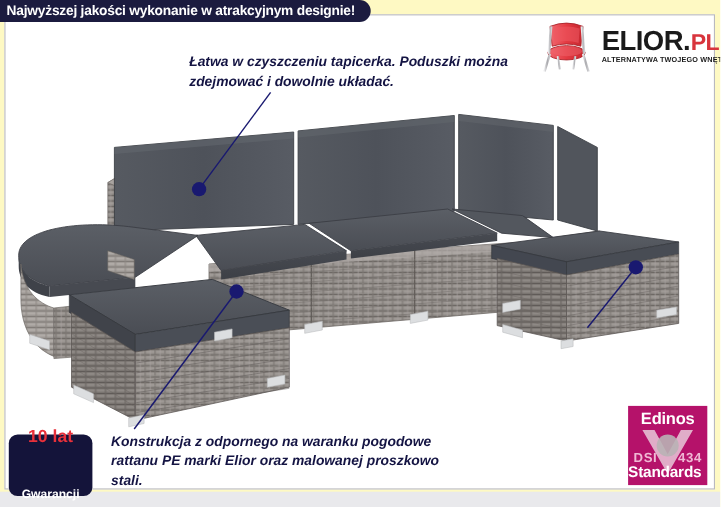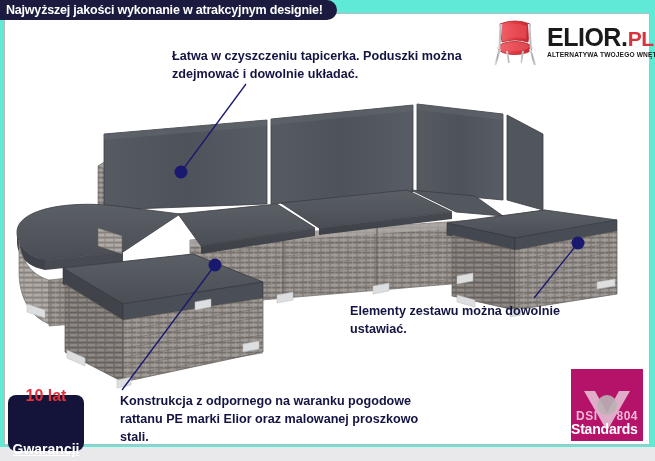--- a/index.html
+++ b/index.html
@@ -2,21 +2,21 @@
 <html><head>
 <meta charset="utf-8">
 <style>
   html,body{margin:0;padding:0;background:#ffffff;}
   body{font-family:"Liberation Sans","DejaVu Sans",sans-serif;}
 
   #page{
     position:relative;
     width:655px;height:461px;
     overflow:hidden;
-    background:#5eead4;
+    background:#fef9c3;
   }
 
   
   #frame{
     position:absolute;left:4px;top:13px;width:646px;height:432px;
     border:1px solid #b9b9bf;
     box-sizing:border-box;
     background:#ffffff;
   }
   #bottomstrip{
@@ -61,41 +61,42 @@
   }
 
   
   .callout{
     position:absolute;
     color:#141443;
     font-size:12.6px;
     font-weight:bold;
     line-height:1.42;
     z-index:25;
+    font-style:italic;
   }
   #callout-1{left:172px;top:48px;width:300px;}
   #callout-2{left:350px;top:303px;width:250px;}
-  #callout-3{left:120px;top:393px;width:310px;}
+  #callout-3{left:101px;top:393px;width:310px;}
 
   
   #photo{position:absolute;left:5px;top:14px;width:644px;height:430px;z-index:10;}
 
   
   #leaders{position:absolute;left:0;top:0;width:655px;height:461px;z-index:28;pointer-events:none;}
 
   
   #warranty{
     position:absolute;left:8px;top:395px;width:76px;height:56px;
     background:#14143a;border-radius:8px;
     display:flex;flex-direction:column;align-items:center;justify-content:center;
     z-index:35;
     gap:37px;
   }
   #warranty .w-top{color:#e8303a;font-size:16px;font-weight:bold;line-height:1.05;}
-  #warranty .w-bot{color:#ffffff;font-size:14px;font-weight:bold;line-height:1.1;text-decoration:underline;}
+  #warranty .w-bot{color:#ffffff;font-size:11px;font-weight:bold;line-height:1.1;}
 
   
   #edinos{
     position:absolute;left:571px;top:369px;width:72px;height:72px;
     background:#b5126a;
     z-index:35;
     overflow:hidden;
   }
   #edinos .e-top{
     position:absolute;left:0;top:3px;width:100%;text-align:center;
@@ -362,31 +363,31 @@
       <div class="logo-main">
         <span class="logo-elior">ELIOR</span>
         <span class="logo-dot">.</span>
         <span class="logo-pl">PL</span>
       </div>
       <div class="logo-sub">ALTERNATYWA TWOJEGO WNĘTRZA</div>
     </div>
   </div>
 
   <div class="callout" id="callout-1">Łatwa w czyszczeniu tapicerka. Poduszki można zdejmować i dowolnie układać.</div>
-  <div class="callout" id="callout-2">Elementy zestawu można dowolnie ustawiać.</div>
   <div class="callout" id="callout-3">Konstrukcja z odpornego na waranku pogodowe rattanu PE marki Elior oraz malowanej proszkowo stali.</div>
 
   <div id="warranty">
     <div class="w-top">10 lat</div>
     <div class="w-bot">Gwarancji</div>
   </div>
 
   <div id="edinos">
     <svg viewBox="0 0 72 72" width="72" height="72" style="position:absolute;left:0;top:0;">
       <path d="M13,22 L36,62 L59,22 L48,22 L36,44 L24,22 Z" fill="#e7c9d8" opacity="0.85"></path>
       <circle cx="36" cy="36" r="10" fill="#b9b2b5" opacity="0.9"></circle>
     </svg>
+    <div class="e-top">Edinos</div>
     <div class="e-dsi">DSI</div>
-    <div class="e-804">804</div>
+    <div class="e-804">434</div>
     <div class="e-std">Standards</div>
   </div>
 
 </div>
 
 </body></html>

